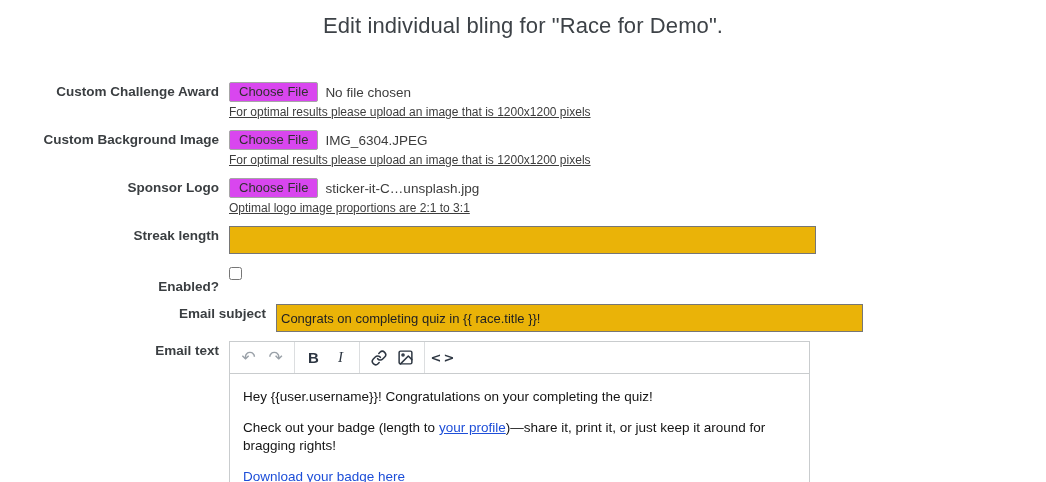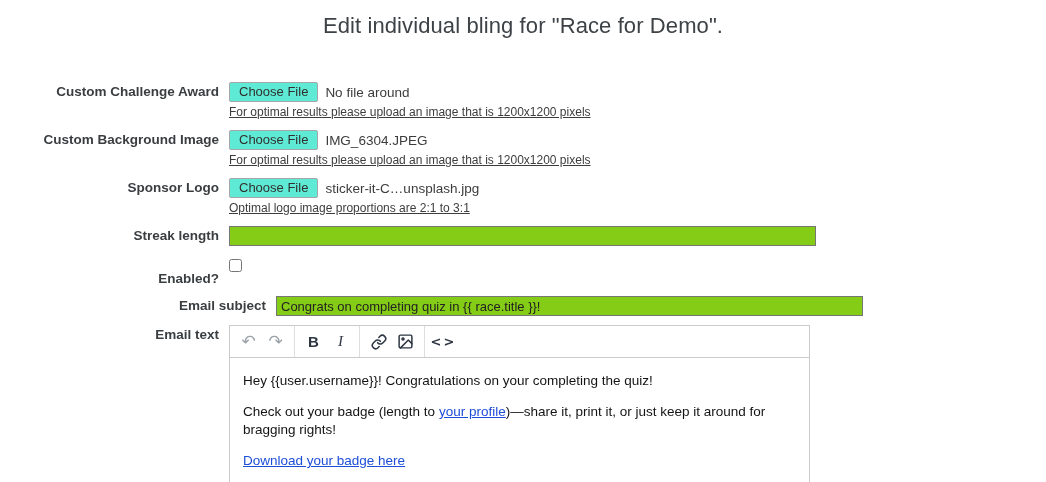--- a/index.html
+++ b/index.html
@@ -36,21 +36,21 @@
     line-height: 20px;
     white-space: nowrap;
   }
   .row-enabled .field-label { line-height: 15px; padding-top: 2px; margin-top: 12px; }
 
   .file-line { display: flex; align-items: center; height: 20px; }
   .choose-file-btn {
     font-family: "Liberation Sans", sans-serif;
     font-size: 13px;
     color: #303030;
-    background: #5eead4;
+    background: #d946ef;
     border: 1px solid #a6a6a6;
     border-radius: 2px;
     height: 20px;
     padding: 0 9px;
     line-height: 18px;
     cursor: pointer;
   }
   .file-status {
     font-size: 13.5px;
     color: #3c3c3c;
@@ -59,28 +59,28 @@
   .helper-text {
     font-size: 12px;
     color: #3d3d3d;
     margin-top: 3px;
     line-height: 14px;
     text-decoration: underline;
   }
 
   .text-input {
     width: 587px;
-    height: 20px;
+    height: 28px;
     border: 1px solid #767676;
     border-radius: 0;
     font-family: "Liberation Sans", sans-serif;
     font-size: 13px;
     color: #222222;
     padding: 1px 4px;
-    background: #84cc16;
+    background: #eab308;
   }
 
   .checkbox {
     width: 13px;
     height: 13px;
     margin-top: 2px;
     accent-color: #ffffff;
   }
 
   
@@ -137,21 +137,21 @@
 
 <h1 class="page-title">Edit individual bling for "Race for Demo".</h1>
 
 <div class="form">
 
   <div class="row row-file">
     <div class="field-label">Custom Challenge Award</div>
     <div>
       <div class="file-line">
         <button class="choose-file-btn" type="button">Choose File</button>
-        <span class="file-status">No file around</span>
+        <span class="file-status">No file chosen</span>
       </div>
       <div class="helper-text">For optimal results please upload an image that is 1200x1200 pixels</div>
     </div>
   </div>
 
   <div class="row row-file">
     <div class="field-label">Custom Background Image</div>
     <div>
       <div class="file-line">
         <button class="choose-file-btn" type="button">Choose File</button>

